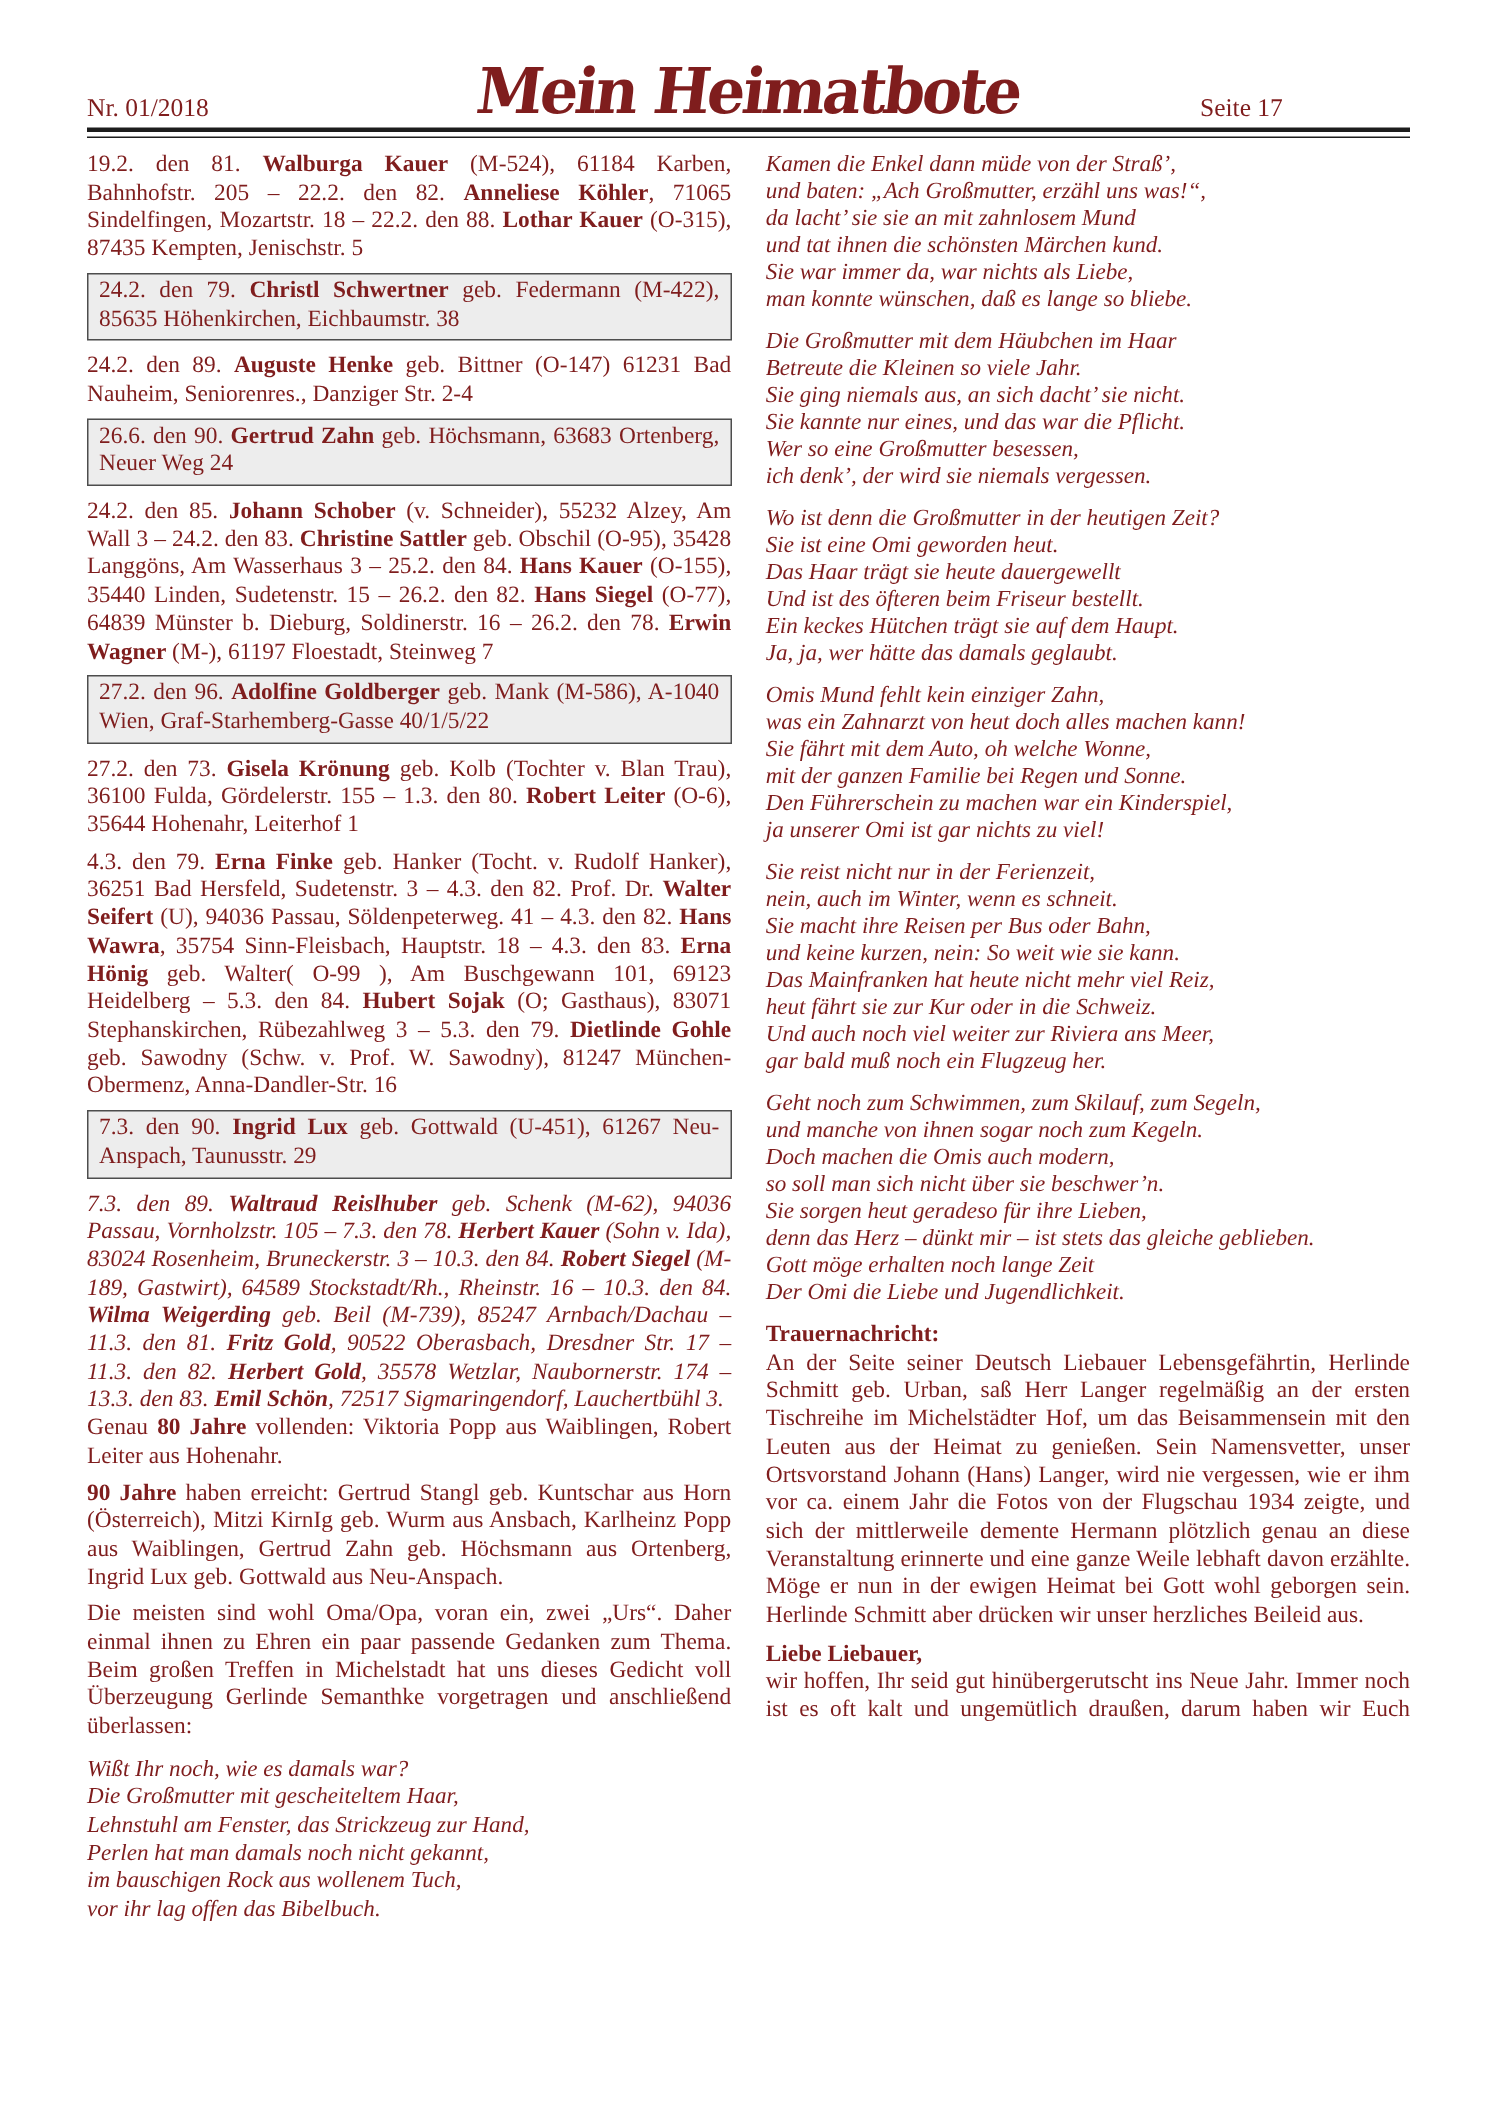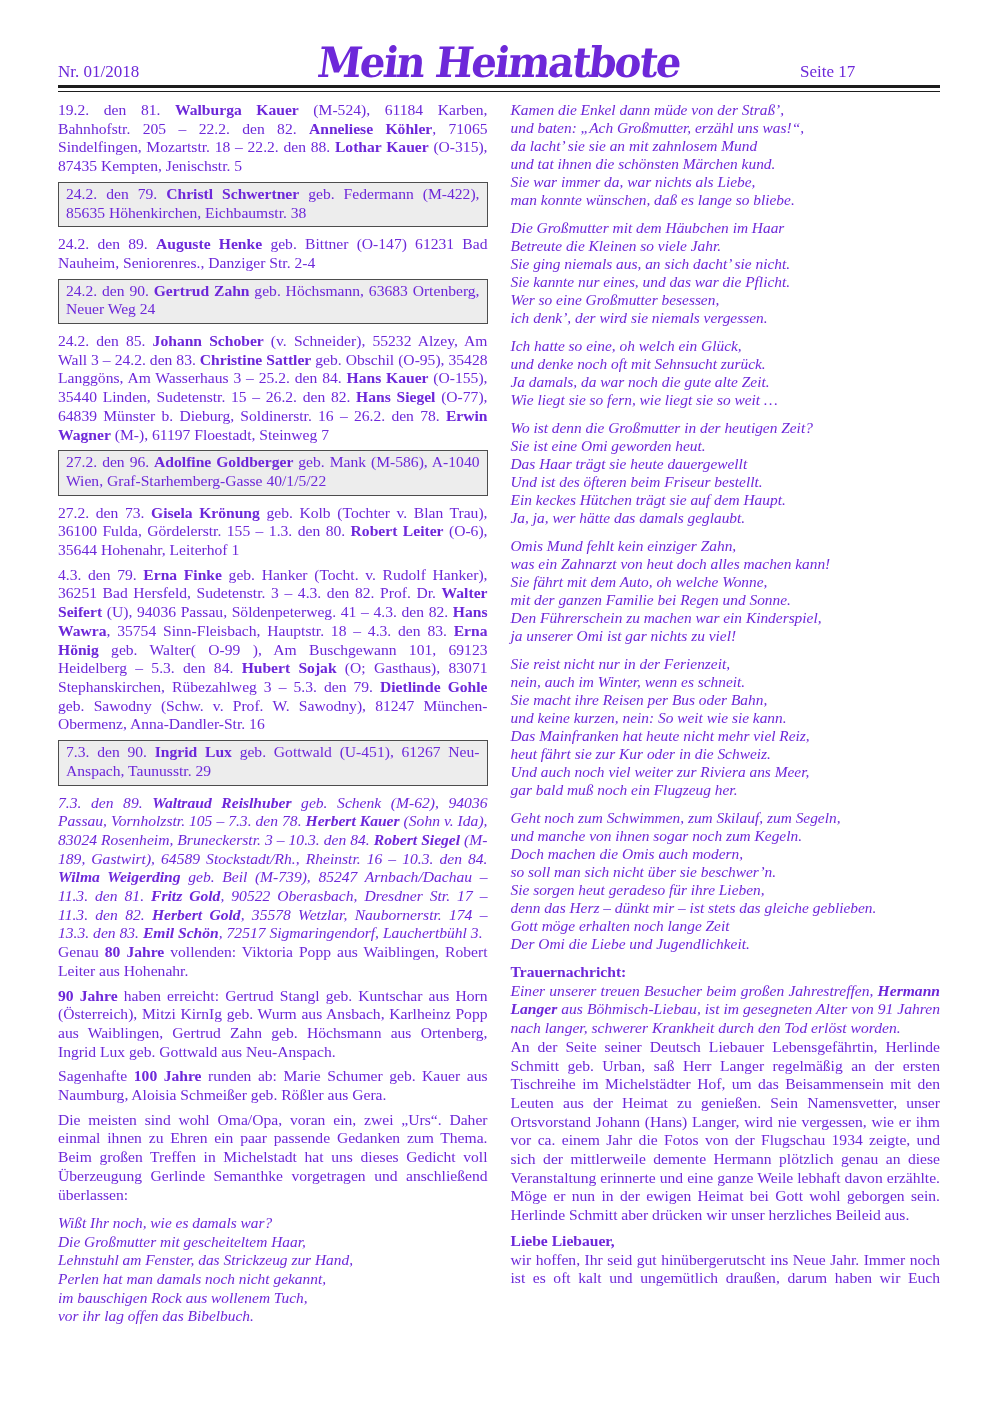--- a/index.html
+++ b/index.html
@@ -1,19 +1,19 @@
 <!DOCTYPE html>
 <html><head>
 <meta charset="utf-8">
 <style>
   html,body{margin:0;padding:0;background:#e9e9e9;}
   .page{
     width:1000px;height:1412px;background:#ffffff;box-sizing:border-box;
     padding:30px 60px 0 58px;overflow:hidden;position:relative;
-    font-family:"Liberation Serif", serif;color:#6d28d9;
+    font-family:"Liberation Serif", serif;color:#7f1d1d;
   }
   .hdr{display:flex;justify-content:space-between;align-items:flex-end;height:52px;}
   .hdr .side{font-size:17px;line-height:1;padding-bottom:2px;width:140px;}
   .hdr .side.right{text-align:left;}
   .masthead{
     font-family:"DejaVu Serif", serif;font-weight:bold;font-size:40px;line-height:1;
     letter-spacing:-2px;transform:skewX(-7deg) scaleY(1.05);white-space:nowrap;
     padding-bottom:0px;
   }
   .rule{height:3px;border-top:3px solid #1d1d1d;border-bottom:1px solid #1d1d1d;margin-top:3px;}
@@ -46,45 +46,42 @@
     <div class="side right">Seite 17</div>
   </div>
   <div class="rule"></div>
 
   <div class="columns">
 
     <section class="col">
       <p class="para"><span>19.2. den 81. </span><span class="b">Walburga Kauer</span><span> (M-524), 61184 Karben, Bahnhofstr. 205 – 22.2. den 82. </span><span class="b">Anneliese Köhler</span><span>, 71065 Sindelfingen, Mozartstr. 18 – 22.2. den 88. </span><span class="b">Lothar Kauer</span><span> (O-315), 87435 Kempten, Jenischstr. 5</span></p>
       <div class="box"><span>24.2. den 79. </span><span class="b">Christl Schwertner</span><span> geb. Federmann (M-422), 85635 Höhenkirchen, Eichbaumstr. 38</span></div>
       <p class="para"><span>24.2. den 89. </span><span class="b">Auguste Henke</span><span> geb. Bittner (O-147) 61231 Bad Nauheim, Seniorenres., Danziger Str. 2-4</span></p>
-      <div class="box"><span>24.2. den 90. </span><span class="b">Gertrud Zahn</span><span> geb. Höchsmann, 63683 Ortenberg, Neuer Weg 24</span></div>
+      <div class="box"><span>26.6. den 90. </span><span class="b">Gertrud Zahn</span><span> geb. Höchsmann, 63683 Ortenberg, Neuer Weg 24</span></div>
       <p class="para"><span>24.2. den 85. </span><span class="b">Johann Schober</span><span> (v. Schneider), 55232 Alzey, Am Wall 3 – 24.2. den 83. </span><span class="b">Christine Sattler</span><span> geb. Obschil (O-95), 35428 Langgöns, Am Wasserhaus 3 – 25.2. den 84. </span><span class="b">Hans Kauer</span><span> (O-155), 35440 Linden, Sudetenstr. 15 – 26.2. den 82. </span><span class="b">Hans Siegel</span><span> (O-77), 64839 Münster b. Dieburg, Soldinerstr. 16 – 26.2. den 78. </span><span class="b">Erwin Wagner</span><span> (M-), 61197 Floestadt, Steinweg 7</span></p>
       <div class="box"><span>27.2. den 96. </span><span class="b">Adolfine Goldberger</span><span> geb. Mank (M-586), A-1040 Wien, Graf-Starhemberg-Gasse 40/1/5/22</span></div>
       <p class="para"><span>27.2. den 73. </span><span class="b">Gisela Krönung</span><span> geb. Kolb (Tochter v. Blan Trau), 36100 Fulda, Gördelerstr. 155 – 1.3. den 80. </span><span class="b">Robert Leiter</span><span> (O-6), 35644 Hohenahr, Leiterhof 1</span></p>
       <p class="para"><span>4.3. den 79. </span><span class="b">Erna Finke</span><span> geb. Hanker (Tocht. v. Rudolf Hanker), 36251 Bad Hersfeld, Sudetenstr. 3 – 4.3. den 82. Prof. Dr. </span><span class="b">Walter Seifert</span><span> (U), 94036 Passau, Söldenpeterweg. 41 – 4.3. den 82. </span><span class="b">Hans Wawra</span><span>, 35754 Sinn-Fleisbach, Hauptstr. 18 – 4.3. den 83. </span><span class="b">Erna Hönig</span><span> geb. Walter( O-99 ), Am Buschgewann 101, 69123 Heidelberg – 5.3. den 84. </span><span class="b">Hubert Sojak</span><span> (O; Gasthaus), 83071 Stephanskirchen, Rübezahlweg 3 – 5.3. den 79. </span><span class="b">Dietlinde Gohle</span><span> geb. Sawodny (Schw. v. Prof. W. Sawodny), 81247 München-Obermenz, Anna-Dandler-Str. 16</span></p>
       <div class="box"><span>7.3. den 90. </span><span class="b">Ingrid Lux</span><span> geb. Gottwald (U-451), 61267 Neu-Anspach, Taunusstr. 29</span></div>
       <p class="para m0"><span>7.3. den 89. </span><span class="b">Waltraud Reislhuber</span><span> geb. Schenk (M-62), 94036 Passau, Vornholzstr. 105 – 7.3. den 78. </span><span class="b">Herbert Kauer</span><span> (Sohn v. Ida), 83024 Rosenheim, Bruneckerstr. 3 – 10.3. den 84. </span><span class="b">Robert Siegel</span><span> (M-189, Gastwirt), 64589 Stockstadt/Rh., Rheinstr. 16 – 10.3. den 84. </span><span class="b">Wilma Weigerding</span><span> geb. Beil (M-739), 85247 Arnbach/Dachau – 11.3. den 81. </span><span class="b">Fritz Gold</span><span>, 90522 Oberasbach, Dresdner Str. 17 – 11.3. den 82. </span><span class="b">Herbert Gold</span><span>, 35578 Wetzlar, Naubornerstr. 174 – 13.3. den 83. </span><span class="b">Emil Schön</span><span>, 72517 Sigmaringendorf, Lauchertbühl 3.</span></p>
       <p class="para"><span>Genau </span><span class="b">80 Jahre</span><span> vollenden: Viktoria Popp aus Waiblingen, Robert Leiter aus Hohenahr.</span></p>
       <p class="para"><span class="b">90 Jahre</span><span> haben erreicht: Gertrud Stangl geb. Kuntschar aus Horn (Österreich), Mitzi KirnIg geb. Wurm aus Ansbach, Karlheinz Popp aus Waiblingen, Gertrud Zahn geb. Höchsmann aus Ortenberg, Ingrid Lux geb. Gottwald aus Neu-Anspach.</span></p>
-      <p class="para"><span>Sagenhafte </span><span class="b">100 Jahre</span><span> runden ab: Marie Schumer geb. Kauer aus Naumburg, Aloisia Schmeißer geb. Rößler aus Gera.</span></p>
       <p class="para"><span>Die meisten sind wohl Oma/Opa, voran ein, zwei „Urs“. Daher einmal ihnen zu Ehren ein paar passende Gedanken zum Thema. Beim großen Treffen in Michelstadt hat uns dieses Gedicht voll Überzeugung Gerlinde Semanthke vorgetragen und anschließend überlassen:</span></p>
       <p class="poem left-poem">Wißt Ihr noch, wie es damals war?<br>Die Großmutter mit gescheiteltem Haar,<br>Lehnstuhl am Fenster, das Strickzeug zur Hand,<br>Perlen hat man damals noch nicht gekannt,<br>im bauschigen Rock aus wollenem Tuch,<br>vor ihr lag offen das Bibelbuch.</p>
     </section>
 
     <section class="col">
       <p class="poem">Kamen die Enkel dann müde von der Straß’,<br>und baten: „Ach Großmutter, erzähl uns was!“,<br>da lacht’ sie sie an mit zahnlosem Mund<br>und tat ihnen die schönsten Märchen kund.<br>Sie war immer da, war nichts als Liebe,<br>man konnte wünschen, daß es lange so bliebe.</p>
       <p class="poem">Die Großmutter mit dem Häubchen im Haar<br>Betreute die Kleinen so viele Jahr.<br>Sie ging niemals aus, an sich dacht’ sie nicht.<br>Sie kannte nur eines, und das war die Pflicht.<br>Wer so eine Großmutter besessen,<br>ich denk’, der wird sie niemals vergessen.</p>
-      <p class="poem">Ich hatte so eine, oh welch ein Glück,<br>und denke noch oft mit Sehnsucht zurück.<br>Ja damals, da war noch die gute alte Zeit.<br>Wie liegt sie so fern, wie liegt sie so weit …</p>
       <p class="poem">Wo ist denn die Großmutter in der heutigen Zeit?<br>Sie ist eine Omi geworden heut.<br>Das Haar trägt sie heute dauergewellt<br>Und ist des öfteren beim Friseur bestellt.<br>Ein keckes Hütchen trägt sie auf dem Haupt.<br>Ja, ja, wer hätte das damals geglaubt.</p>
       <p class="poem">Omis Mund fehlt kein einziger Zahn,<br>was ein Zahnarzt von heut doch alles machen kann!<br>Sie fährt mit dem Auto, oh welche Wonne,<br>mit der ganzen Familie bei Regen und Sonne.<br>Den Führerschein zu machen war ein Kinderspiel,<br>ja unserer Omi ist gar nichts zu viel!</p>
       <p class="poem">Sie reist nicht nur in der Ferienzeit,<br>nein, auch im Winter, wenn es schneit.<br>Sie macht ihre Reisen per Bus oder Bahn,<br>und keine kurzen, nein: So weit wie sie kann.<br>Das Mainfranken hat heute nicht mehr viel Reiz,<br>heut fährt sie zur Kur oder in die Schweiz.<br>Und auch noch viel weiter zur Riviera ans Meer,<br>gar bald muß noch ein Flugzeug her.</p>
       <p class="poem">Geht noch zum Schwimmen, zum Skilauf, zum Segeln,<br>und manche von ihnen sogar noch zum Kegeln.<br>Doch machen die Omis auch modern,<br>so soll man sich nicht über sie beschwer’n.<br>Sie sorgen heut geradeso für ihre Lieben,<br>denn das Herz – dünkt mir – ist stets das gleiche geblieben.<br>Gott möge erhalten noch lange Zeit<br>Der Omi die Liebe und Jugendlichkeit.</p>
 
       <p class="heading gap-top">Trauernachricht:</p>
-      <p class="para m0"><span>Einer unserer treuen Besucher beim großen Jahrestreffen, </span><span class="b">Hermann Langer</span><span> aus Böhmisch-Liebau, ist im gesegneten Alter von 91 Jahren nach langer, schwerer Krankheit durch den Tod erlöst worden.</span></p>
       <p class="para"><span>An der Seite seiner Deutsch Liebauer Lebensgefährtin, Herlinde Schmitt geb. Urban, saß Herr Langer regelmäßig an der ersten Tischreihe im Michelstädter Hof, um das Beisammensein mit den Leuten aus der Heimat zu genießen. Sein Namensvetter, unser Ortsvorstand Johann (Hans) Langer, wird nie vergessen, wie er ihm vor ca. einem Jahr die Fotos von der Flugschau 1934 zeigte, und sich der mittlerweile demente Hermann plötzlich genau an diese Veranstaltung erinnerte und eine ganze Weile lebhaft davon erzählte. Möge er nun in der ewigen Heimat bei Gott wohl geborgen sein. Herlinde Schmitt aber drücken wir unser herzliches Beileid aus.</span></p>
 
       <p class="heading gap-top">Liebe Liebauer,</p>
       <p class="para last"><span>wir hoffen, Ihr seid gut hinübergerutscht ins Neue Jahr. Immer noch ist es oft kalt und ungemütlich draußen, darum haben wir Euch</span></p>
     </section>
 
   </div>
 </div>
 
 </body></html>

